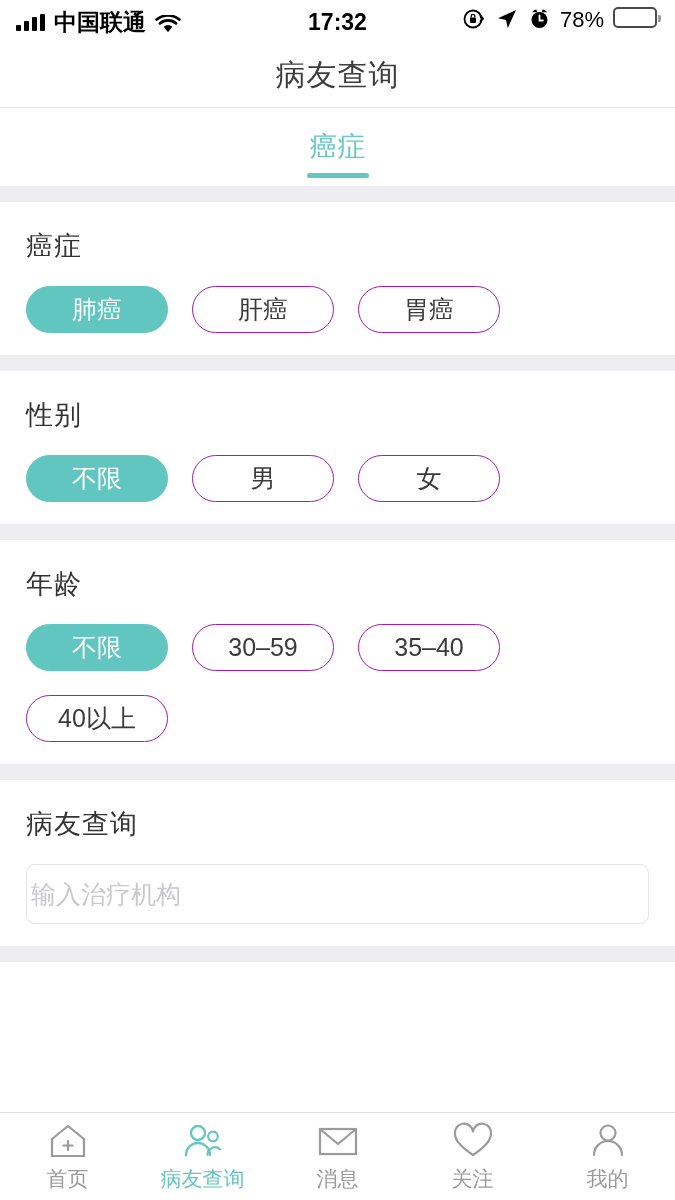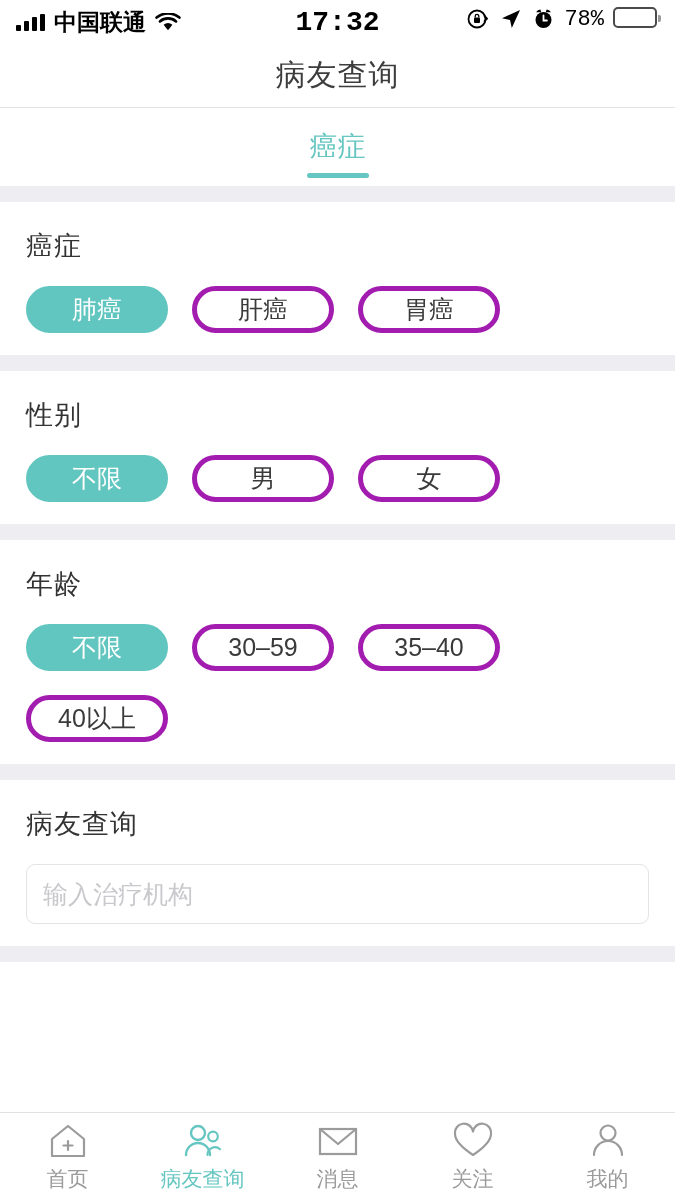--- a/index.html
+++ b/index.html
@@ -13,35 +13,34 @@
   }
   .phone { width:675px; height:1200px; position:relative; display:flex; flex-direction:column; background:#ffffff; }
 
   
   .statusbar {
     height:44px; flex:0 0 44px;
     display:flex; align-items:center;
     padding:0 18px 0 16px;
     font-size:23px; font-weight:700; color:#000;
     position:relative;
-    font-family:Liberation Mono, monospace;
   }
   .sb-left { display:flex; align-items:center; gap:9px; }
   .signal { display:flex; align-items:flex-end; gap:3px; height:17px; }
   .signal i { display:block; width:5px; background:#000; border-radius:1px; }
   .signal i:nth-child(1){ height:6px; }
   .signal i:nth-child(2){ height:10px; }
   .signal i:nth-child(3){ height:14px; }
   .signal i:nth-child(4){ height:17px; }
   .carrier { font-size:23px; font-weight:600; letter-spacing:0px; }
   .wifi { width:26px; height:19px; position:relative; }
   .sb-center {
     position:absolute; left:0; right:0; top:0; height:44px;
     display:flex; align-items:center; justify-content:center;
-    font-size:28px; font-weight:600; pointer-events:none;
+    font-size:23px; font-weight:600; pointer-events:none;
   }
   .sb-right { margin-left:auto; display:flex; align-items:flex-start; gap:9px; }
   .battery-pct { font-size:22px; font-weight:500; }
   .battery {
     width:44px; height:21px; border:2px solid #4a4a4a; border-radius:5px;
     position:relative; padding:2px;
   }
   .battery::after {
     content:""; position:absolute; right:-6px; top:6px; width:3px; height:7px;
     background:#9a9a9a; border-radius:0 2px 2px 0;
@@ -71,29 +70,29 @@
 
   
   .band { flex:0 0 16px; height:16px; background:#eeeef2; }
 
   
   .section { background:#fff; padding:26px 26px 22px 26px; }
   .section-title { font-size:27px; color:#333; margin-bottom:22px; letter-spacing:1px; }
   .chips { display:flex; flex-wrap:wrap; gap:24px 24px; }
   .chip {
     min-width:142px; height:47px; padding:0 22px;
-    border-radius:24px; border:5px solid #a21caf; background:#fff;
+    border-radius:24px; border:1px solid #a21caf; background:#fff;
     display:flex; align-items:center; justify-content:center;
     font-size:25px; color:#3a3a3a; white-space:nowrap;
   }
   .chip.selected { background:#62c6c0; border-color:#62c6c0; color:#ffffff; }
 
   .field {
     width:100%; height:60px; border:1px solid #e4e4e8; border-radius:9px;
-    background:#fff; padding:0 16px; font-size:25px; color:#3a3a3a;
+    background:#fff; padding:0 4px; font-size:25px; color:#3a3a3a;
     font-family:"Liberation Sans","DejaVu Sans",sans-serif;
   }
   .field::placeholder { color:#c9c9cd; }
 
   .spacer { flex:1 1 auto; background:#fff; min-height:0; }
 
   
   .tabbar {
     flex:0 0 88px; height:88px;
     border-top:1px solid #e1e1e4;

